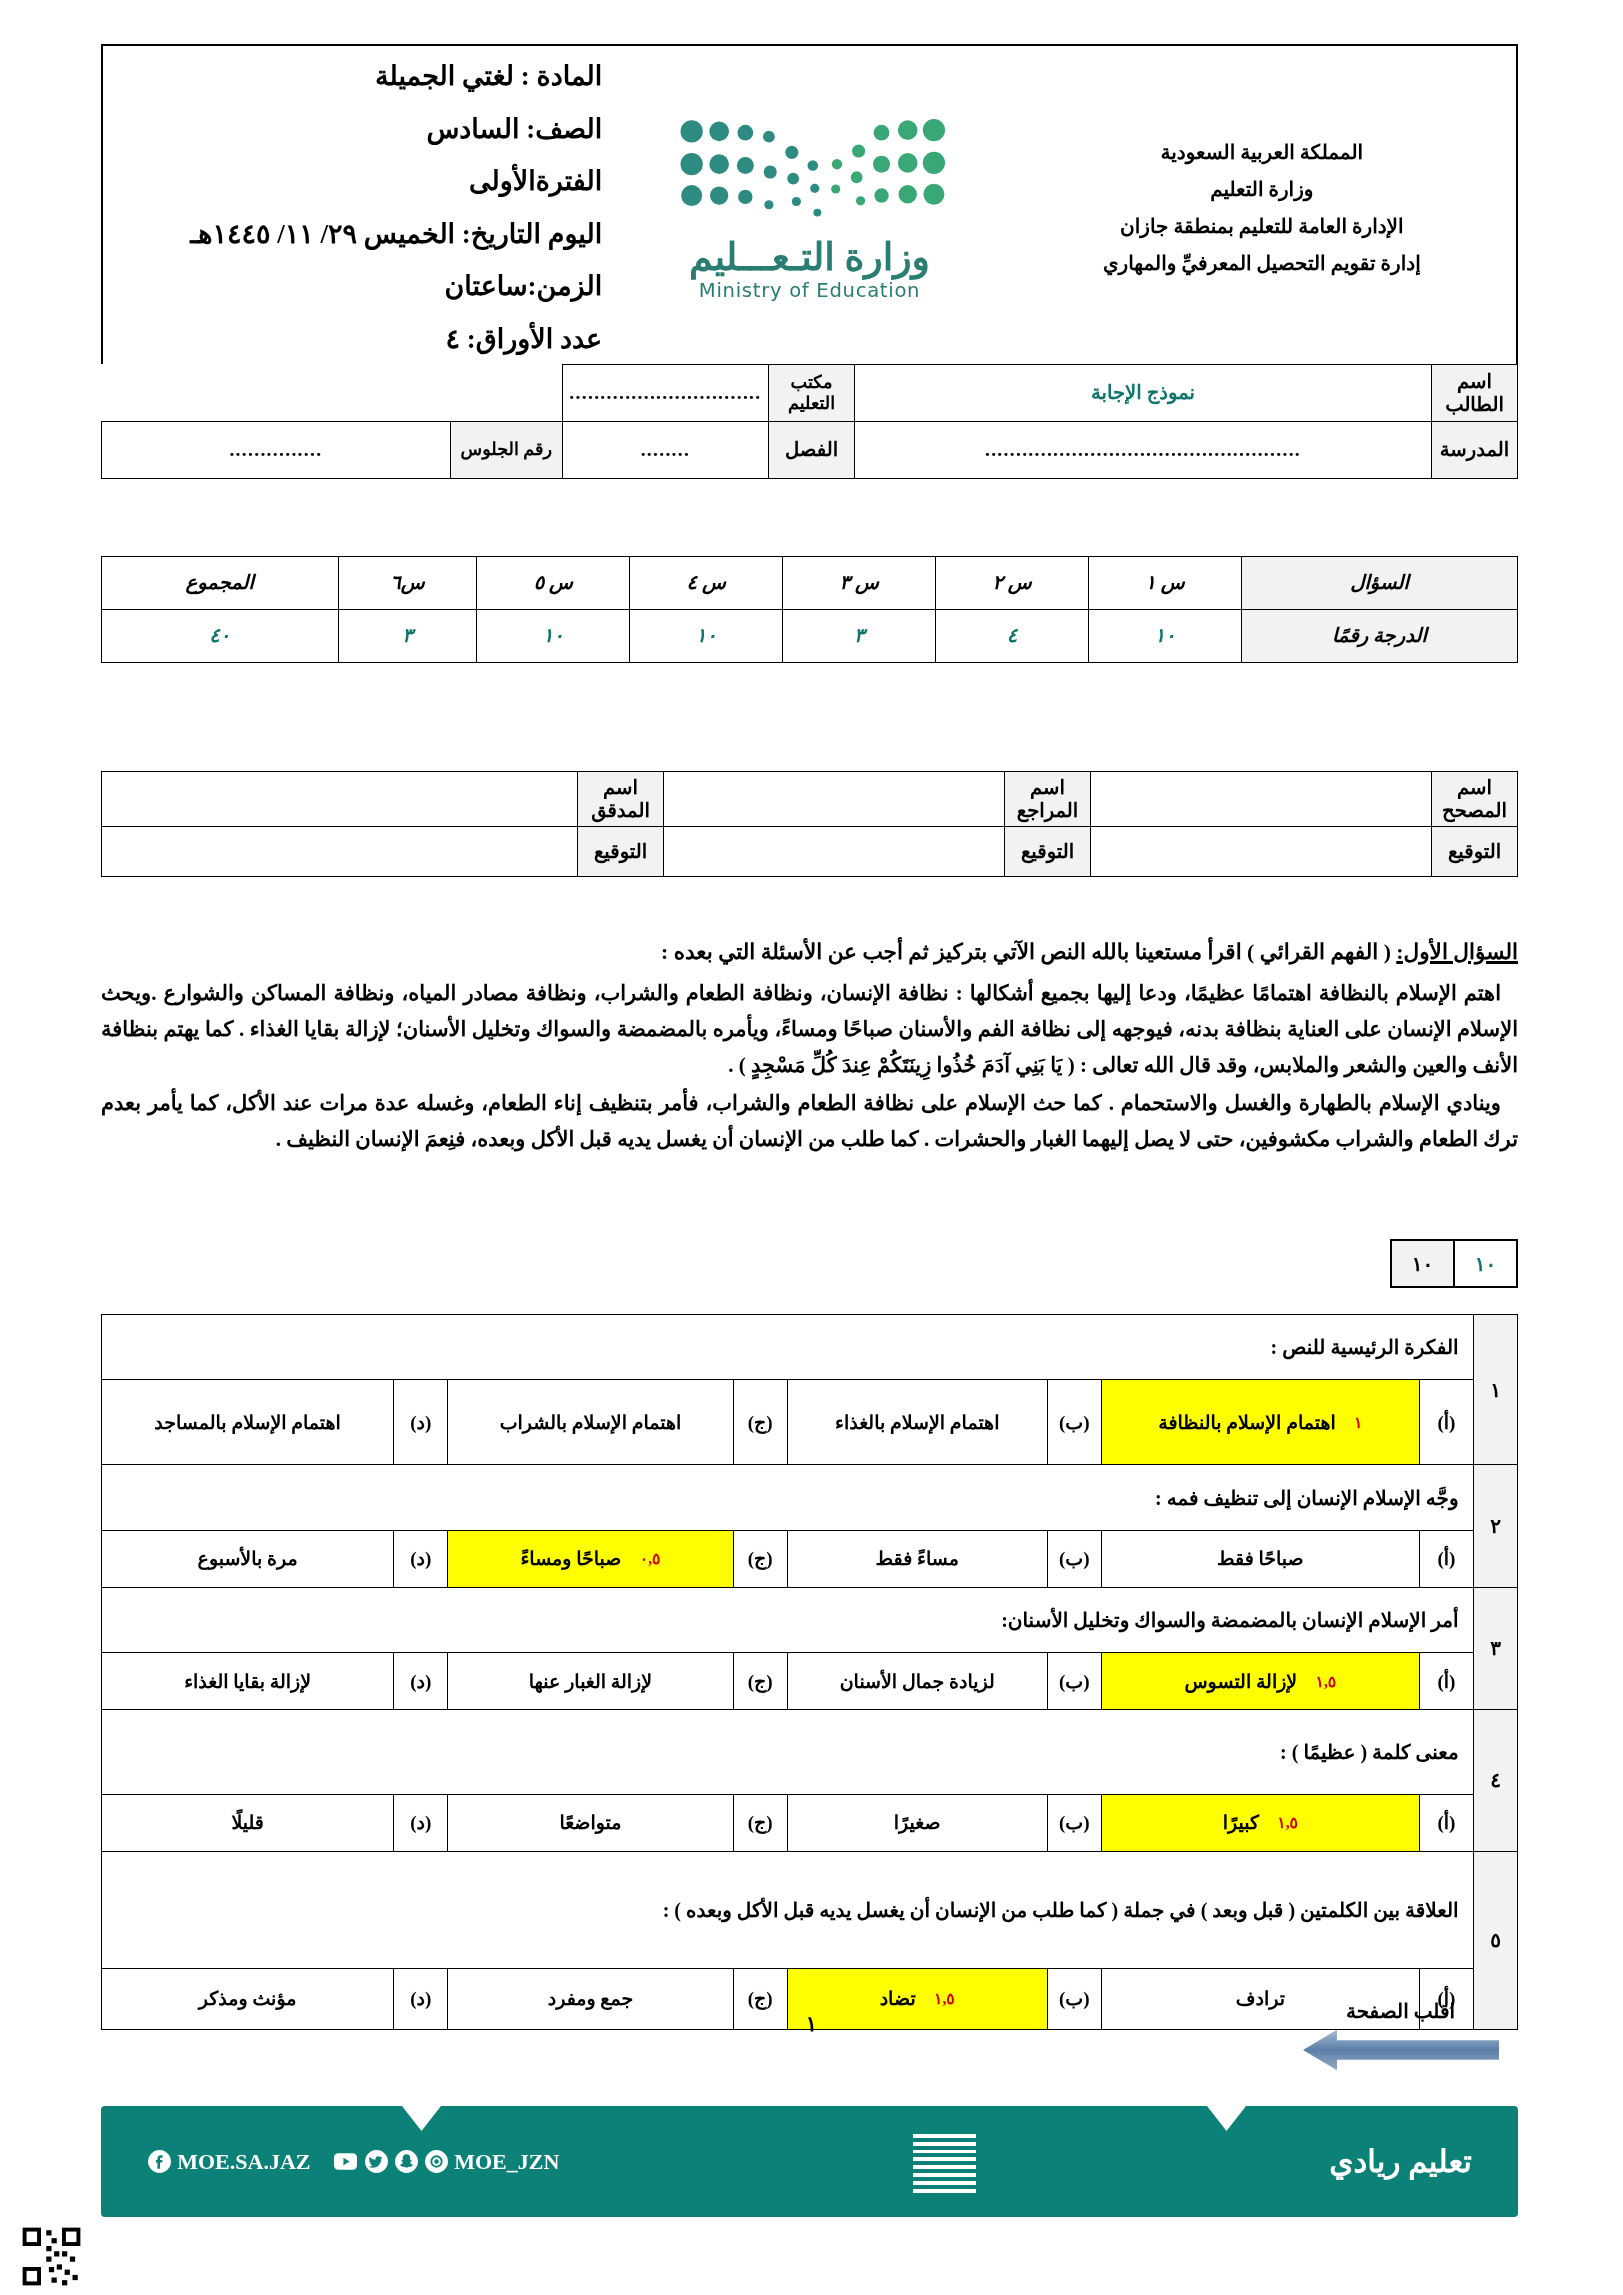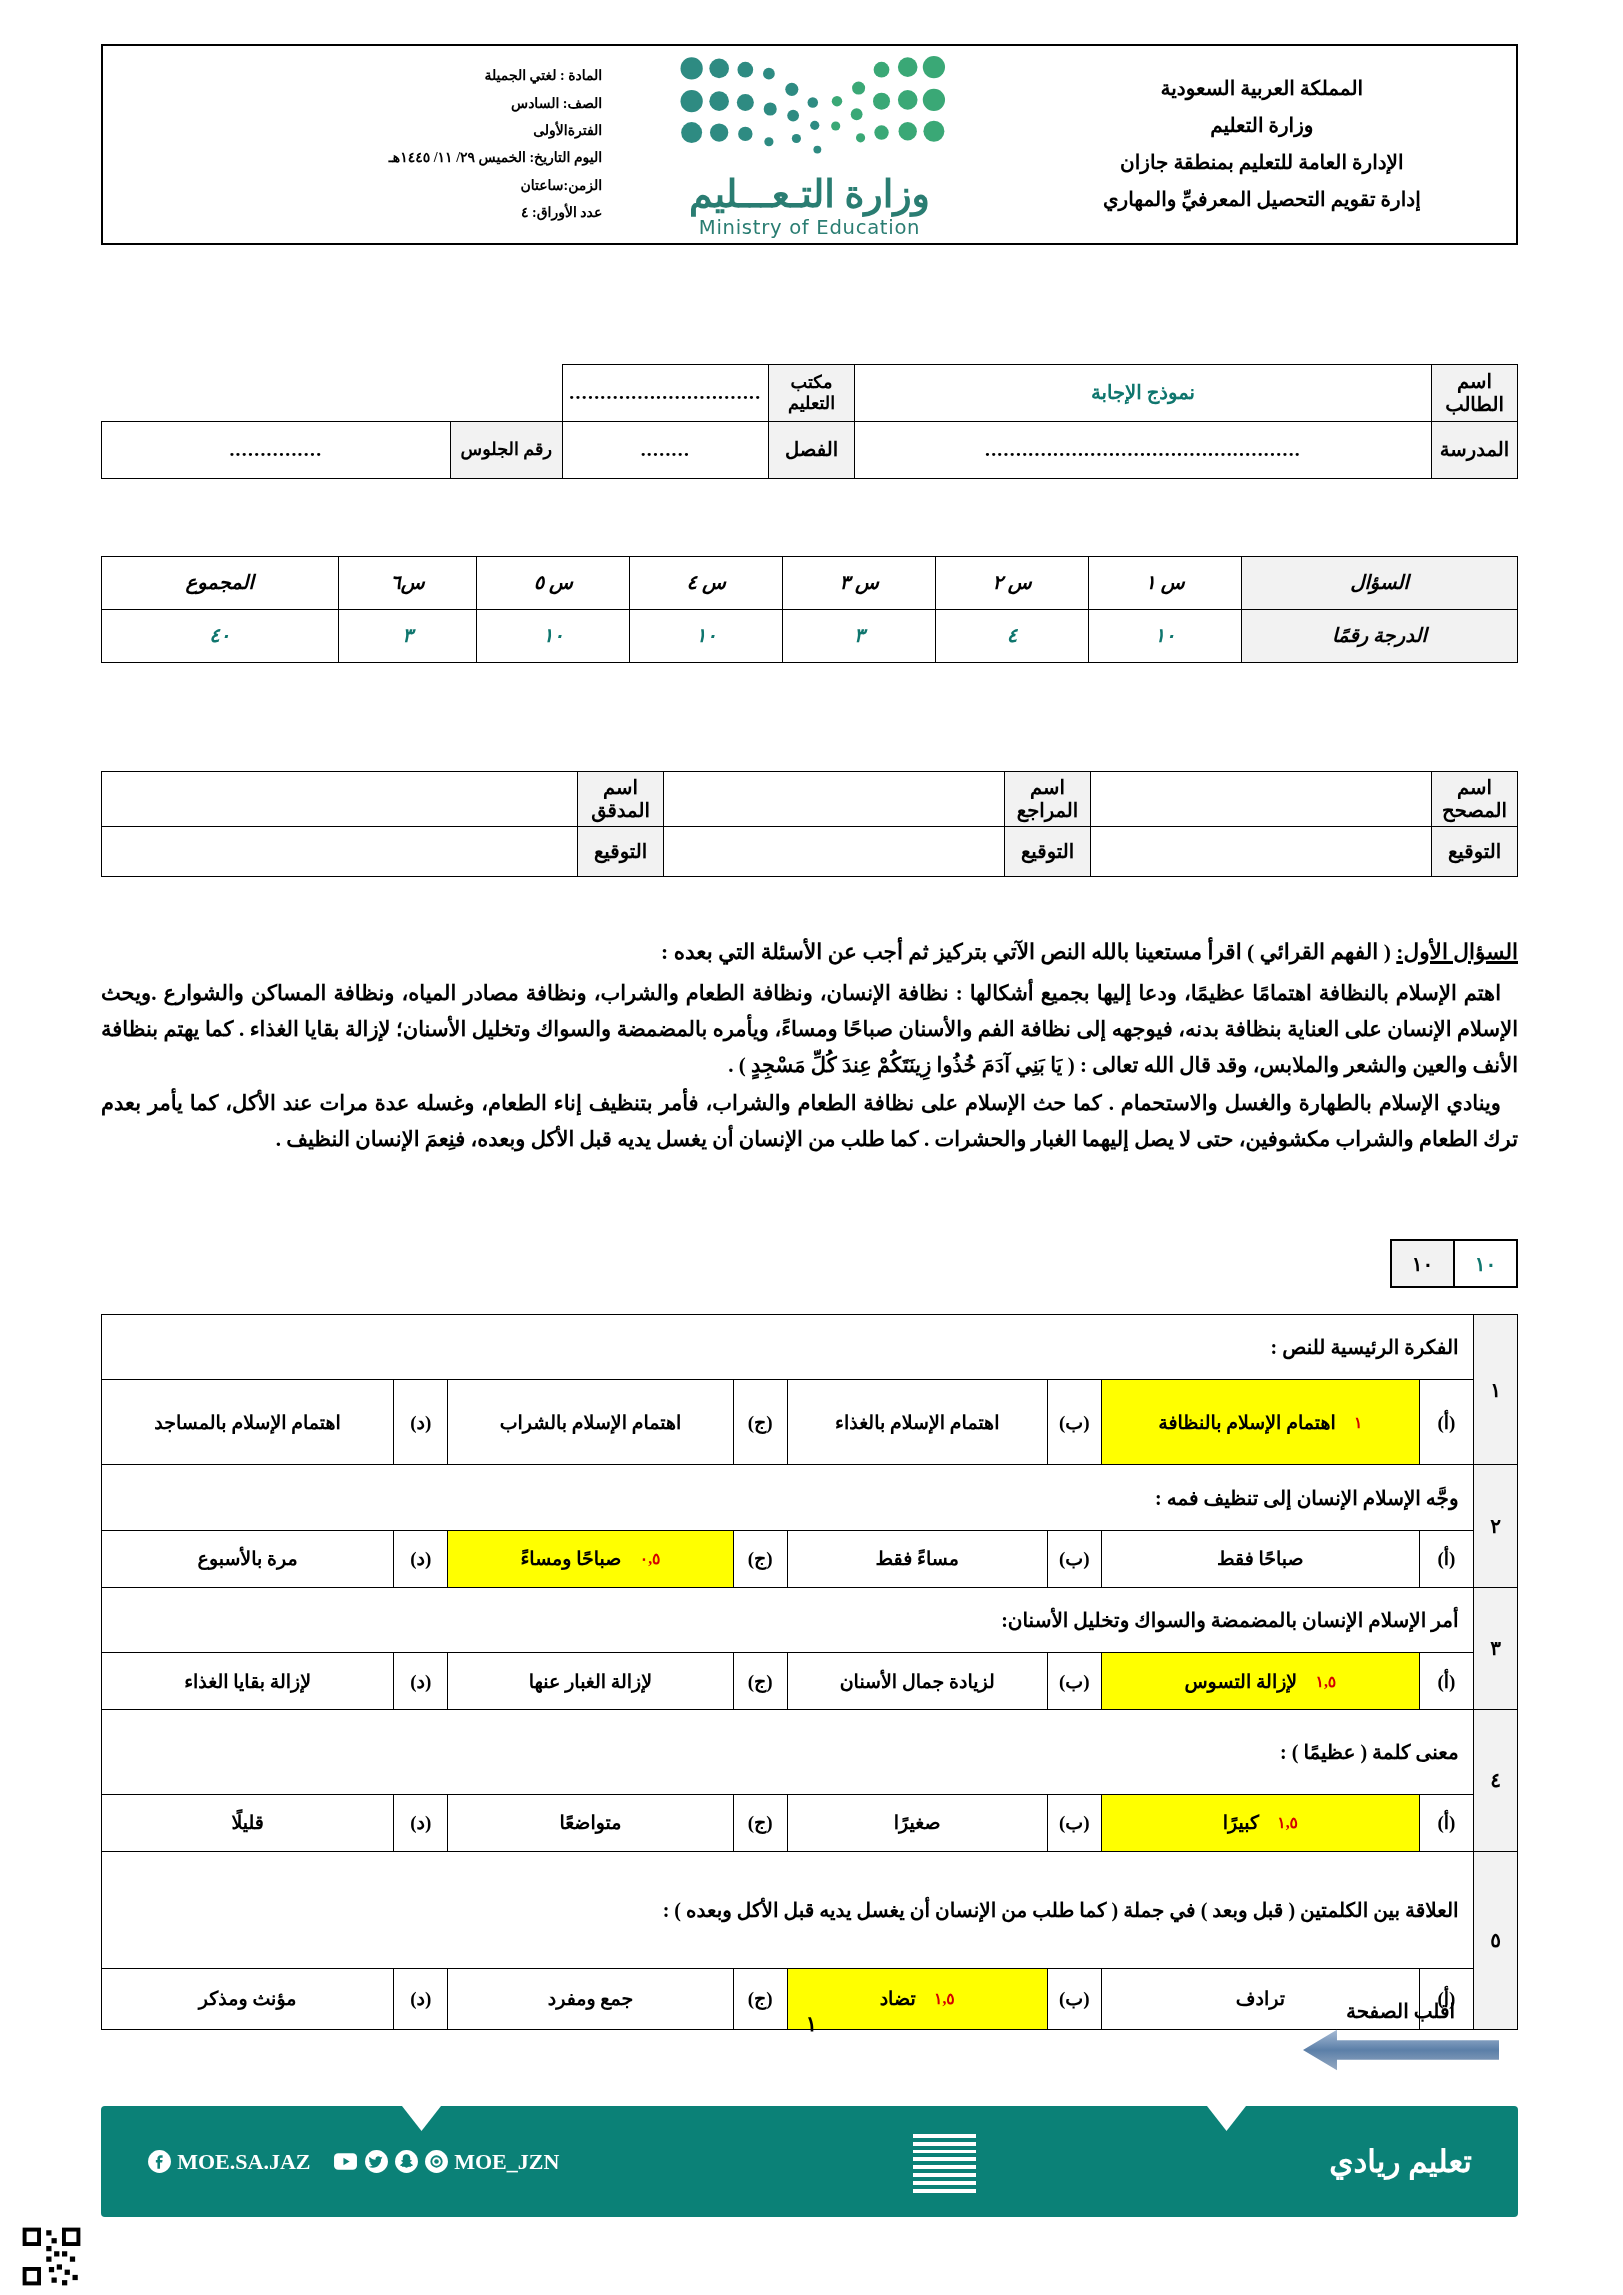--- a/index.html
+++ b/index.html
@@ -14,21 +14,21 @@
   .page{position:relative;width:1623px;height:2295px;box-sizing:border-box;padding:0;}
 
   
   .hdr-table{
     position:absolute;top:44px;right:105px;width:1417px;
     border:2px solid #000;border-collapse:collapse;background:#fff;
   }
   .hdr-table td{vertical-align:middle;padding:3.9px 9.2px;}
   .hdr-right{width:36%;text-align:center;font-size:20px;line-height:1.85;font-weight:bold;}
   .hdr-mid{width:28%;text-align:center;}
-  .hdr-left{width:36%;text-align:right;font-size:14px;line-height:1.95;font-weight:bold;padding-right:26px;margin-left:24px;}
+  .hdr-left{width:36%;text-align:right;font-size:27px;line-height:1.95;font-weight:bold;padding-right:26px;margin-left:24px;}
   .hdr-left div{white-space:nowrap;}
 
   
   .logo{display:flex;flex-direction:column;align-items:center;justify-content:center;}
   .logo-dots{width:275px;height:118px;}
   .logo-ar{font-size:38px;letter-spacing:1.3px;color:#2a7d72;font-weight:bold;margin-top:3.9px;
            font-family:Liberation Serif, serif;}
   .logo-en{font-size:19.6px;color:#2a7d72;letter-spacing:0.7px;
            font-family:"DejaVu Sans","Liberation Sans",sans-serif;}
 

